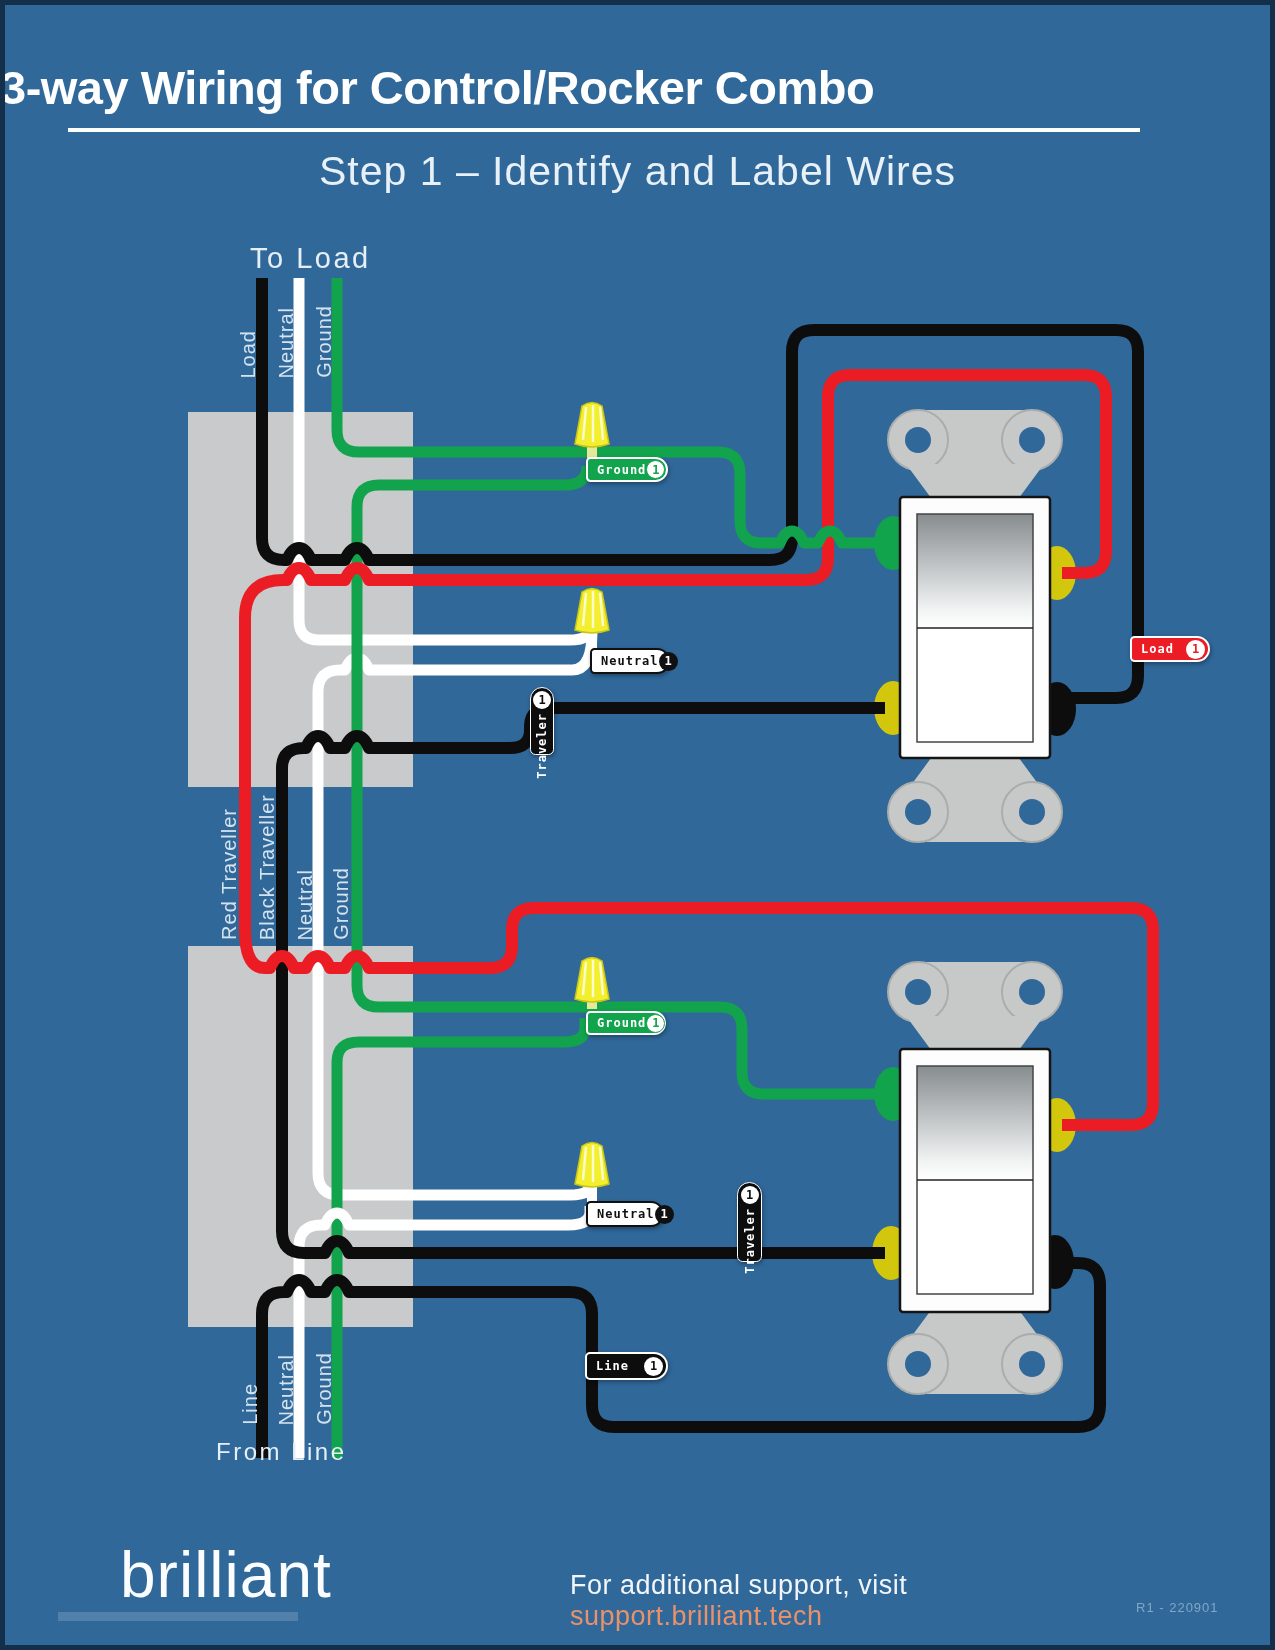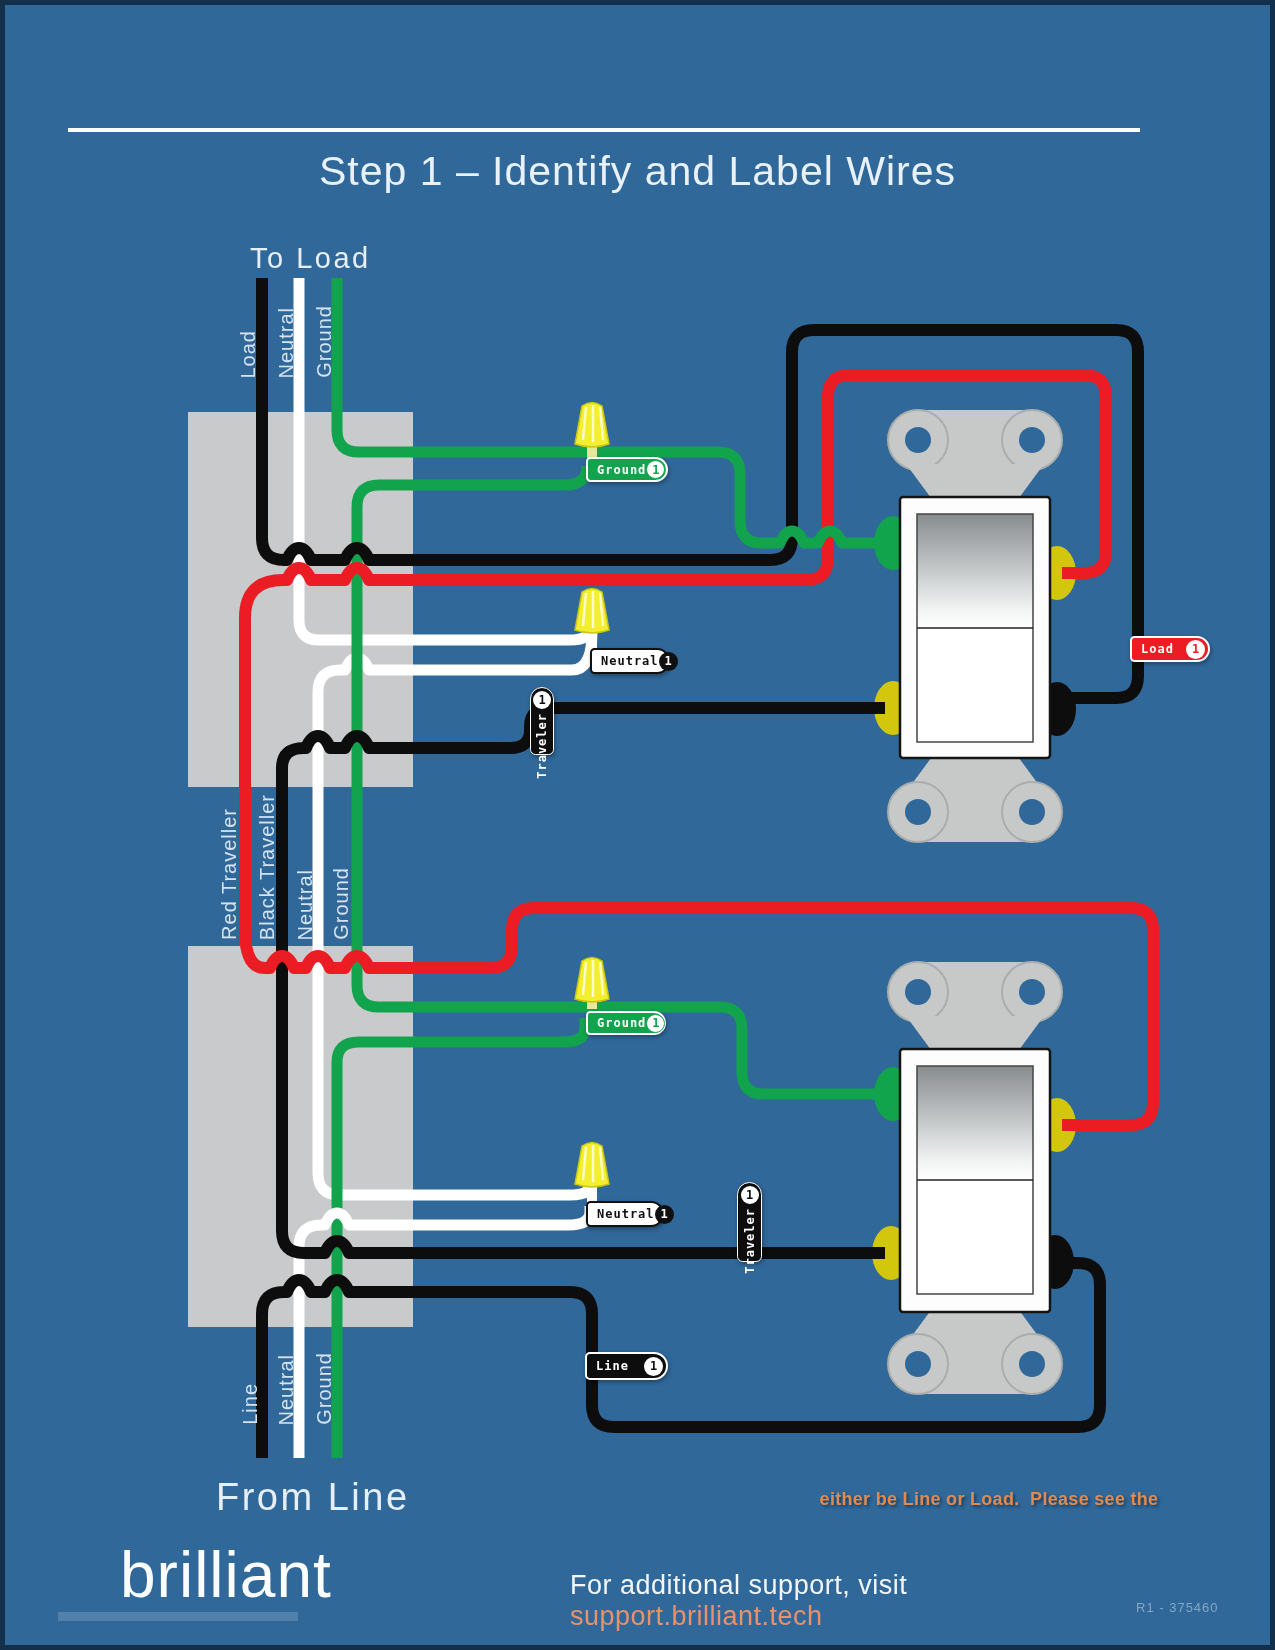--- a/index.html
+++ b/index.html
@@ -6,21 +6,21 @@
   .page{position:relative;width:1275px;height:1650px;background:#30689A;overflow:hidden;
         font-family:"Liberation Sans",sans-serif;}
   .frame{position:absolute;inset:0;border:5px solid #142F49;pointer-events:none;z-index:50;}
   svg{position:absolute;left:0;top:0;}
   .title{position:absolute;left:0;top:60px;width:1215px;font-size:47px;font-weight:700;letter-spacing:-0.5px;color:#FFFFFF;}
   .rule{position:absolute;left:68px;top:128px;width:1072px;height:4px;background:#FDFEFE;}
   .subtitle{position:absolute;left:0;top:148px;width:1215px;text-align:center;font-size:41px;font-weight:300;letter-spacing:1px;color:#E9F1F8;margin-left:30px;}
 
   .big-note{position:absolute;color:#E7EFF6;font-weight:300;letter-spacing:2.5px;}
   .to-load{left:236px;top:242px;font-size:29px;margin-left:14px;}
-  .from-line{left:216px;top:1476px;font-size:38px;}
+  .from-line{left:216px;top:1438px;font-size:24px;}
 
   
   .vlabel{position:absolute;writing-mode:vertical-rl;transform:rotate(180deg);
           font-size:20px;font-weight:300;letter-spacing:1px;color:#D5E3EF;line-height:24px;white-space:nowrap;}
 
   
   .tag{position:absolute;display:flex;align-items:center;justify-content:space-between;
        box-sizing:border-box;padding:0 3px 0 9px;border:2px solid #fff;border-radius:5px 14px 14px 5px;
        font-family:"DejaVu Sans Mono",monospace;font-size:12px;font-weight:700;letter-spacing:1px;
        box-shadow:1px 2px 4px rgba(0,0,0,.35);z-index:10;}
@@ -170,20 +170,21 @@
         <path d="M-17,44 L-10,6 Q0,-1 10,6 L17,44 Q0,50 -17,44 Z" fill="#F3EF2E" stroke="#C9C415" stroke-width="1.5"></path>
         <path d="M-6,7 L-9,40 M1,5 L1,42 M8,7 L11,40" stroke="rgba(255,255,255,.75)" stroke-width="2.5" fill="none"></path>
       </g>
       <g transform="translate(592,1140)">
         <path d="M-17,44 L-10,6 Q0,-1 10,6 L17,44 Q0,50 -17,44 Z" fill="#F3EF2E" stroke="#C9C415" stroke-width="1.5"></path>
         <path d="M-6,7 L-9,40 M1,5 L1,42 M8,7 L11,40" stroke="rgba(255,255,255,.75)" stroke-width="2.5" fill="none"></path>
       </g>
     </g>
   </svg>
 
+  <div class="title">3-way Wiring for Control/Rocker Combo</div>
   <div class="rule"></div>
   <div class="subtitle">Step 1 – Identify and Label Wires</div>
 
   <div class="big-note to-load">To Load</div>
   <div class="big-note from-line">From Line</div>
 
   <div class="vlabel" style="left:236px;bottom:1272px;">Load</div>
   <div class="vlabel" style="left:274px;bottom:1272px;">Neutral</div>
   <div class="vlabel" style="left:312px;bottom:1272px;">Ground</div>
 
@@ -223,26 +224,25 @@
   <div class="tag-v" style="left:737px;top:1182px;width:25px;height:80px;">
     <span class="tag-badge">1</span>
     <span class="tag-vtext">Traveler</span>
   </div>
   <div class="tag tag-black" style="left:585px;top:1352px;width:83px;height:28px;">
     <span>Line</span>
     <span class="tag-badge">1</span>
   </div>
 
   <div class="note">
-    <div>either be Line or Load.  Please see the</div>
     
     
   </div>
 
   <div class="logo">brilliant</div>
   <div class="logo-underline"></div>
   <div class="support">
     <span>For additional support, visit </span><a href="#">support.brilliant.tech</a>
   </div>
-  <div class="revision">R1 - 375460</div>
+  <div class="revision">R1 - 220901</div>
 
   <div class="frame"></div>
 </div>
 
 </body></html>

